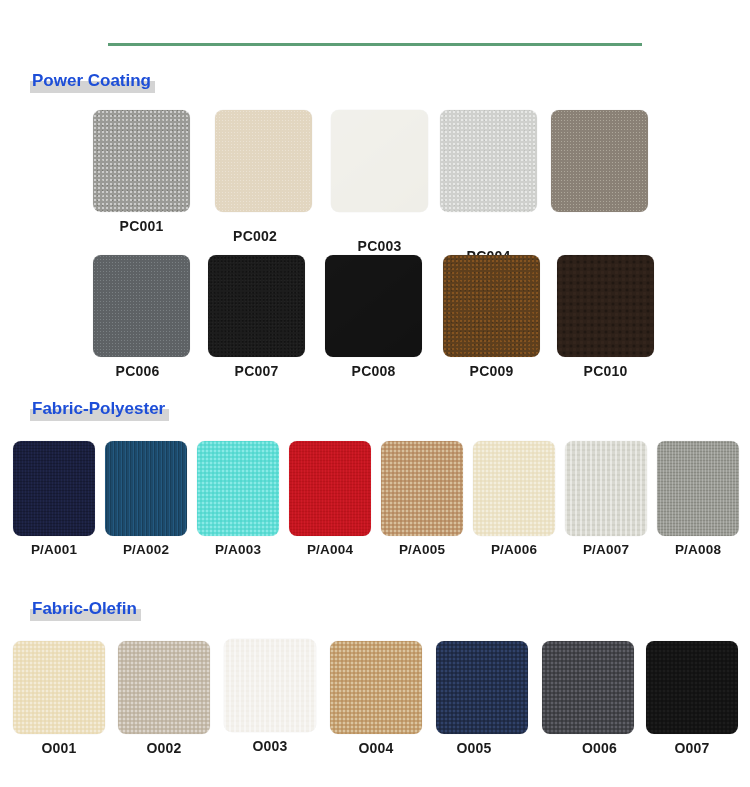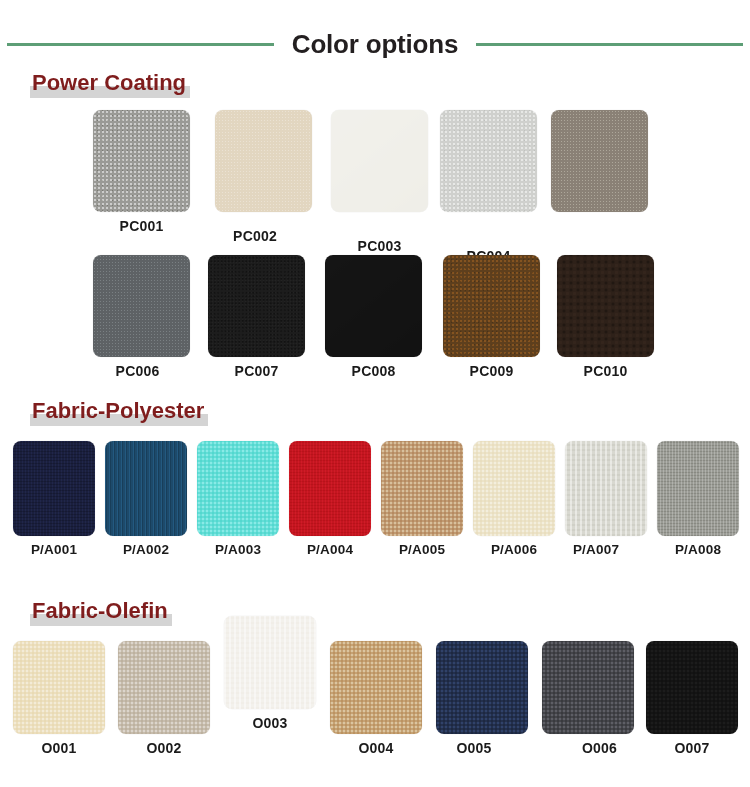--- a/index.html
+++ b/index.html
@@ -23,21 +23,21 @@
   .rule-left  { width: 267px; }
   .rule-right { width: 267px; }
   .title-text {
     font-size: 26px; font-weight: bold; color: #231f20;
     padding: 0 18px; white-space: nowrap; letter-spacing: -0.2px;
   }
 
   
   .section-head {
     position: absolute; left: 30px;
-    font-size: 22px; font-weight: bold; color: #7f1d1d;
+    font-size: 17px; font-weight: bold; color: #1d4ed8;
     white-space: nowrap; line-height: 1;
   }
   .section-head .hl {
     position: relative; display: inline-block; padding: 0 4px 0 2px;
   }
   .section-head .hl::before {
     content: ""; position: absolute; left: 0; right: 0;
     bottom: -4px; height: 12px; background: #d4d4d4; z-index: 0;
   }
   .section-head .hl span { position: relative; z-index: 1; }
@@ -123,21 +123,20 @@
       repeating-linear-gradient(90deg, rgba(255,255,255,0.45) 0 2px, transparent 2px 5px);
   }
 </style>
 </head>
 <body>
 
 <div class="page">
 
   <div class="title-row">
     <div class="rule rule-left"></div>
-    <div class="title-text">Color options</div>
     <div class="rule rule-right"></div>
   </div>
 
   <div id="sections-root">
       <div class="section-head" style="top: 72px;"><span class="hl"><span>Power Coating</span></span></div>
       <div class="swatch-wrap" style="left: 93px; top: 110px; width: 97px;">
         <div class="swatch tex-speckle" style="width: 97px; height: 102px; background-color: rgb(154, 154, 150);"></div>
         <div class="label" style="margin-top: 6px;">PC001</div>
       </div>
       <div class="swatch-wrap" style="left: 215px; top: 110px; width: 80px;">
@@ -194,38 +193,38 @@
         <div class="label label-poly" style="margin-top: 6px;">P/A004</div>
       </div>
       <div class="swatch-wrap" style="left: 381px; top: 441px; width: 82px;">
         <div class="swatch tex-knit" style="width: 82px; height: 95px; background-color: rgb(192, 154, 114);"></div>
         <div class="label label-poly" style="margin-top: 6px;">P/A005</div>
       </div>
       <div class="swatch-wrap" style="left: 473px; top: 441px; width: 82px;">
         <div class="swatch tex-knit" style="width: 82px; height: 95px; background-color: rgb(236, 227, 200);"></div>
         <div class="label label-poly" style="margin-top: 6px;">P/A006</div>
       </div>
-      <div class="swatch-wrap" style="left: 565px; top: 441px; width: 62px;">
+      <div class="swatch-wrap" style="left: 565px; top: 441px; width: 82px;">
         <div class="swatch tex-basket" style="width: 82px; height: 95px; background-color: rgb(216, 216, 208);"></div>
         <div class="label label-poly" style="margin-top: 6px;">P/A007</div>
       </div>
       <div class="swatch-wrap" style="left: 657px; top: 441px; width: 82px;">
         <div class="swatch tex-weave" style="width: 82px; height: 95px; background-color: rgb(154, 155, 149);"></div>
         <div class="label label-poly" style="margin-top: 6px;">P/A008</div>
       </div>
       <div class="section-head" style="top: 600px;"><span class="hl"><span>Fabric-Olefin</span></span></div>
       <div class="swatch-wrap" style="left: 13px; top: 641px; width: 92px;">
         <div class="swatch tex-knit" style="width: 92px; height: 93px; background-color: rgb(236, 223, 190);"></div>
         <div class="label" style="margin-top: 6px;">O001</div>
       </div>
       <div class="swatch-wrap" style="left: 118px; top: 641px; width: 92px;">
         <div class="swatch tex-knit" style="width: 92px; height: 93px; background-color: rgb(198, 188, 172);"></div>
         <div class="label" style="margin-top: 6px;">O002</div>
       </div>
-      <div class="swatch-wrap" style="left: 224px; top: 616px; width: 92px;">
+      <div class="swatch-wrap" style="left: 224px; top: 639px; width: 92px;">
         <div class="swatch tex-basket" style="width: 92px; height: 93px; background-color: rgb(243, 241, 236);"></div>
         <div class="label" style="margin-top: 6px;">O003</div>
       </div>
       <div class="swatch-wrap" style="left: 330px; top: 641px; width: 92px;">
         <div class="swatch tex-knit" style="width: 92px; height: 93px; background-color: rgb(197, 162, 116);"></div>
         <div class="label" style="margin-top: 6px;">O004</div>
       </div>
       <div class="swatch-wrap" style="left: 436px; top: 641px; width: 76px;">
         <div class="swatch tex-knit" style="width: 92px; height: 93px; background-color: rgb(35, 48, 77);"></div>
         <div class="label" style="margin-top: 6px;">O005</div>

